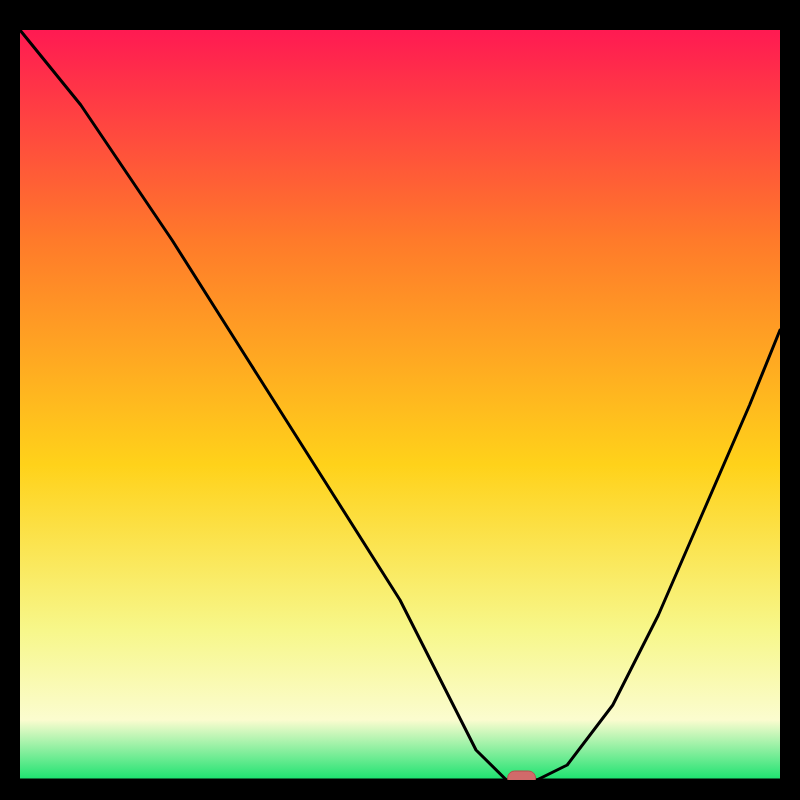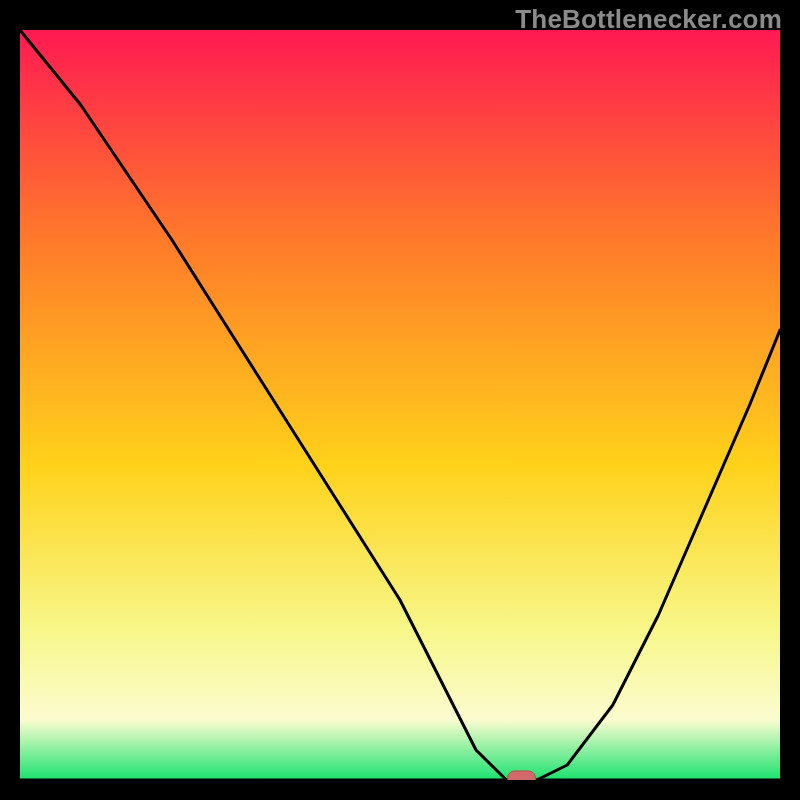--- a/index.html
+++ b/index.html
@@ -37,21 +37,20 @@
     font-size: 26px;
     font-weight: 600;
     letter-spacing: 0.2px;
   }
 </style>
 </head>
 <body>
 
 <div class="stage">
 
-  <div class="watermark">TheBottlenecker.com</div>
 
   <div class="plot">
     <svg viewBox="0 0 760 750" preserveAspectRatio="none">
       <defs>
         <linearGradient id="bg-grad" x1="0" y1="0" x2="0" y2="1">
           <stop id="gstop-0" offset="0%" stop-color="#ff1a52"></stop>
           <stop id="gstop-1" offset="28%" stop-color="#ff7a2a"></stop>
           <stop id="gstop-2" offset="58%" stop-color="#ffd21a"></stop>
           <stop id="gstop-3" offset="80%" stop-color="#f7f78a"></stop>
           <stop id="gstop-4" offset="92%" stop-color="#fbfccf"></stop>

